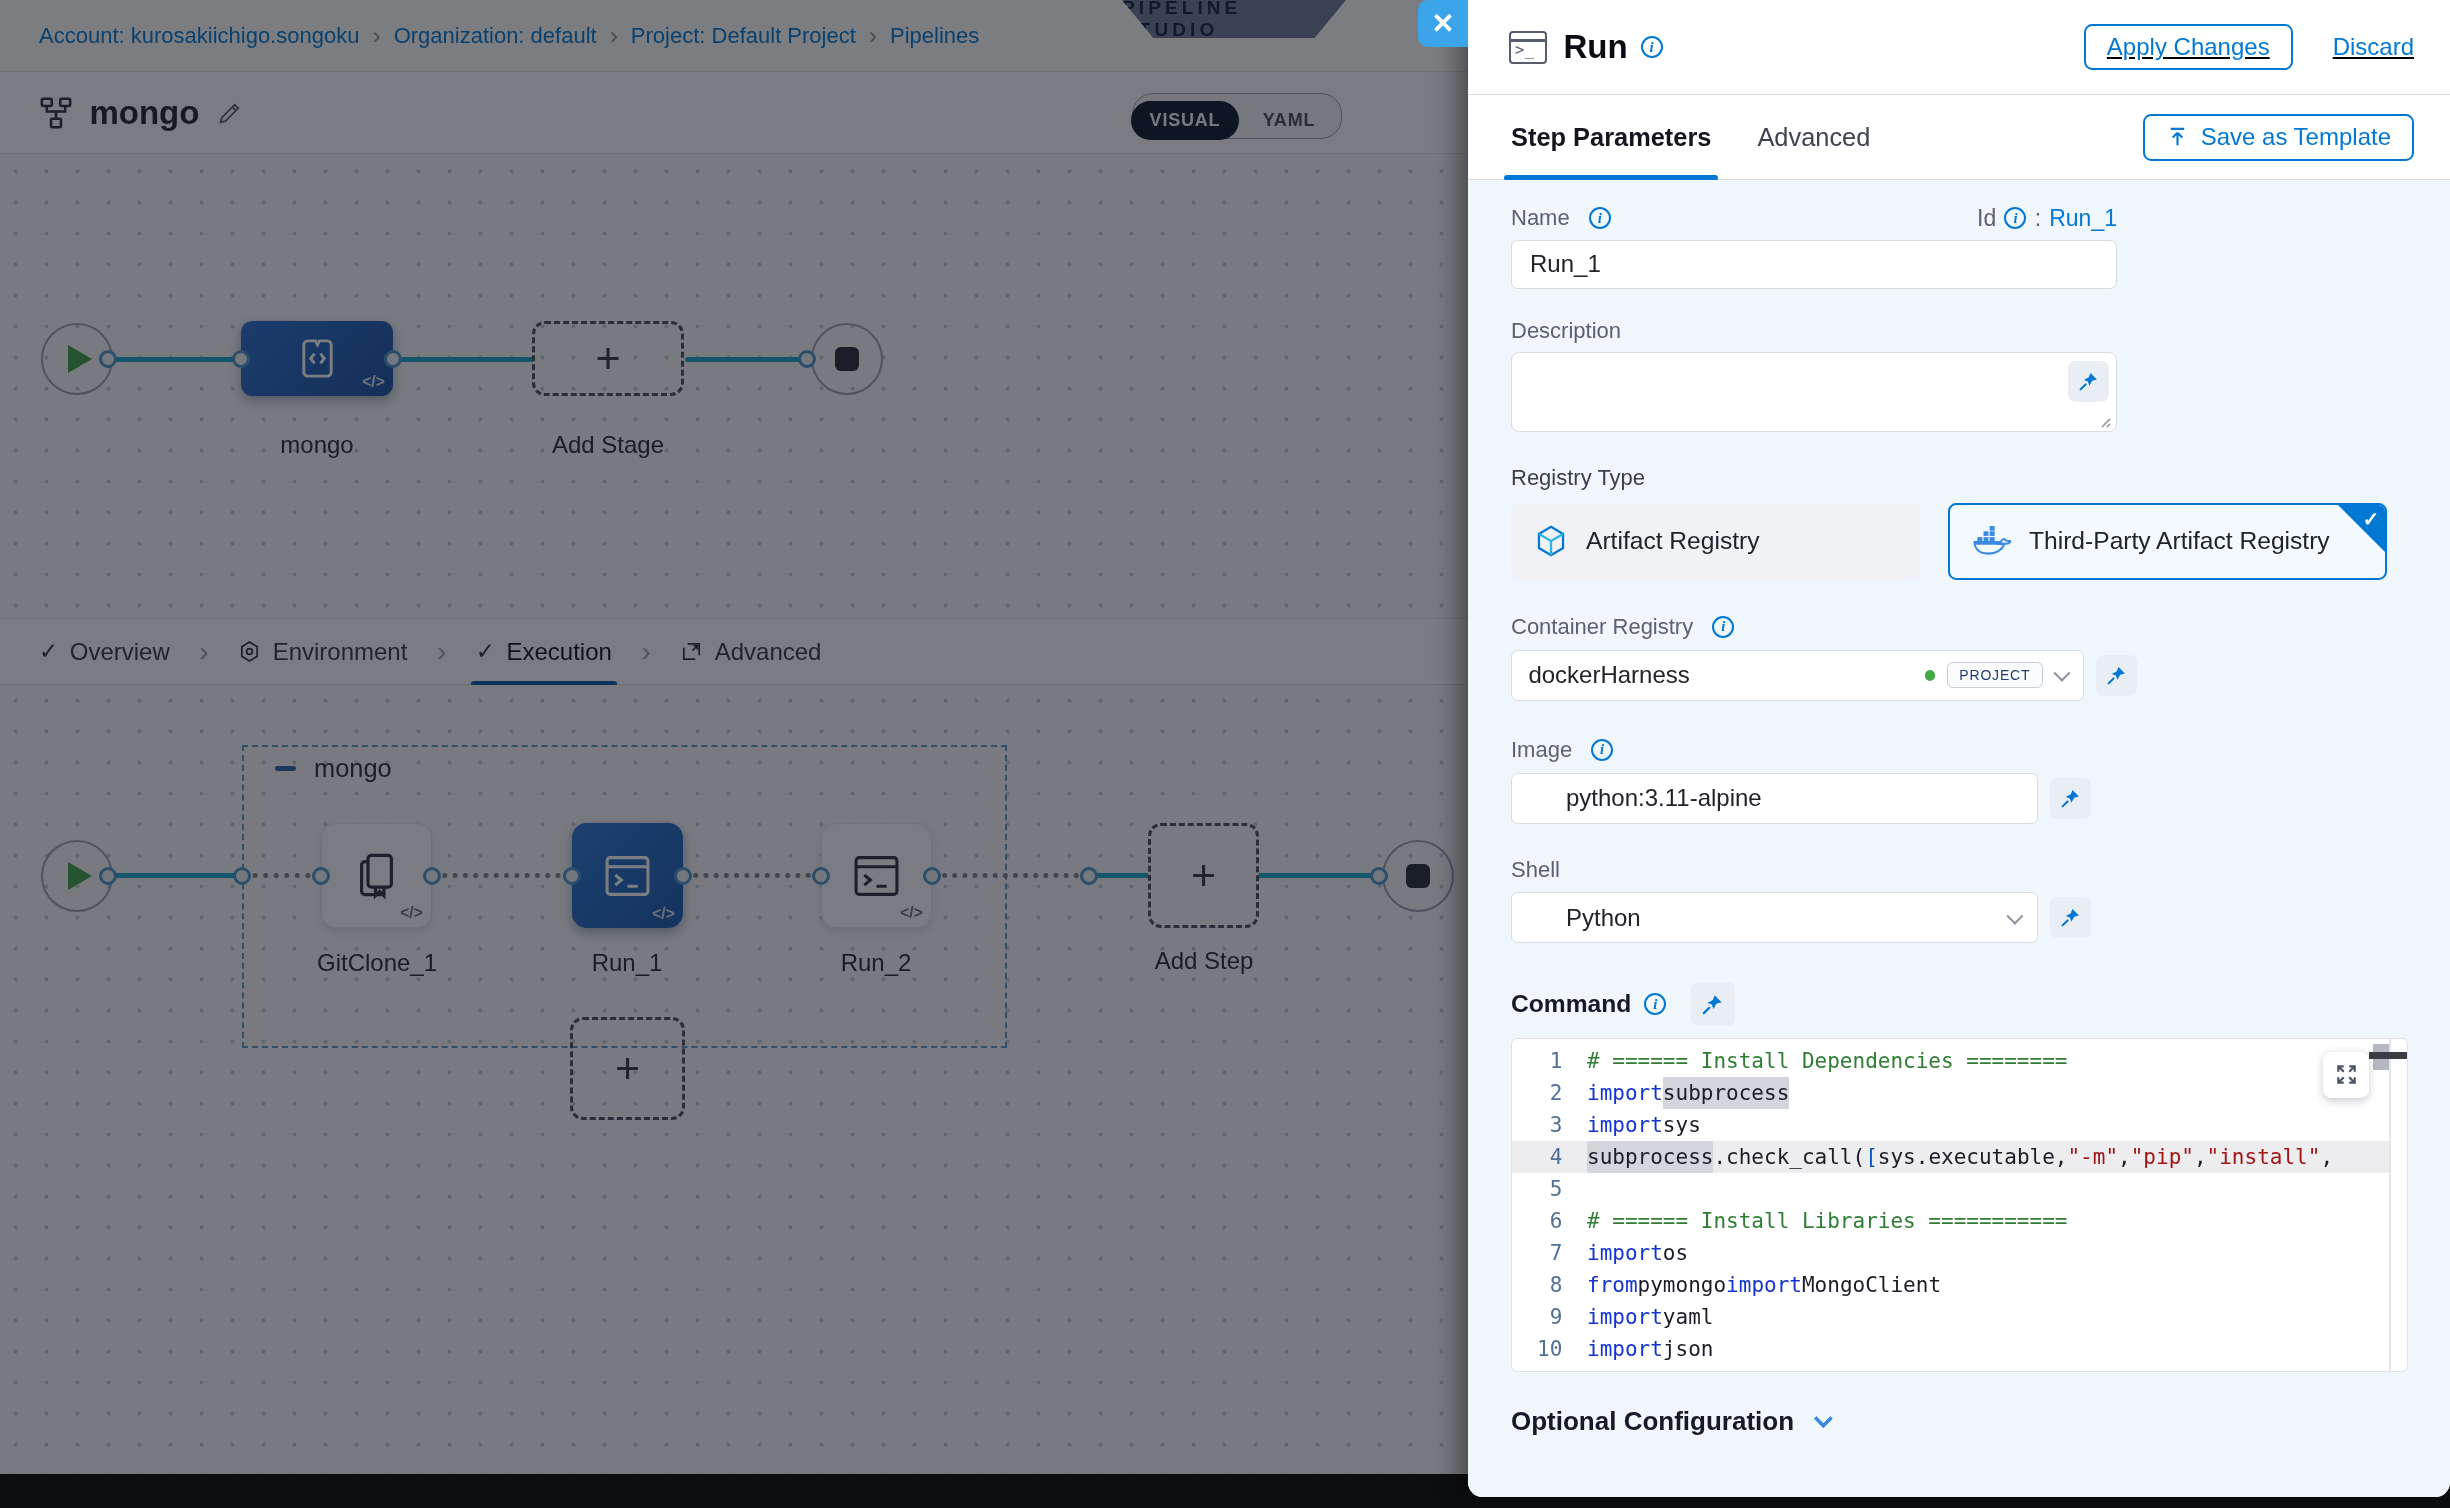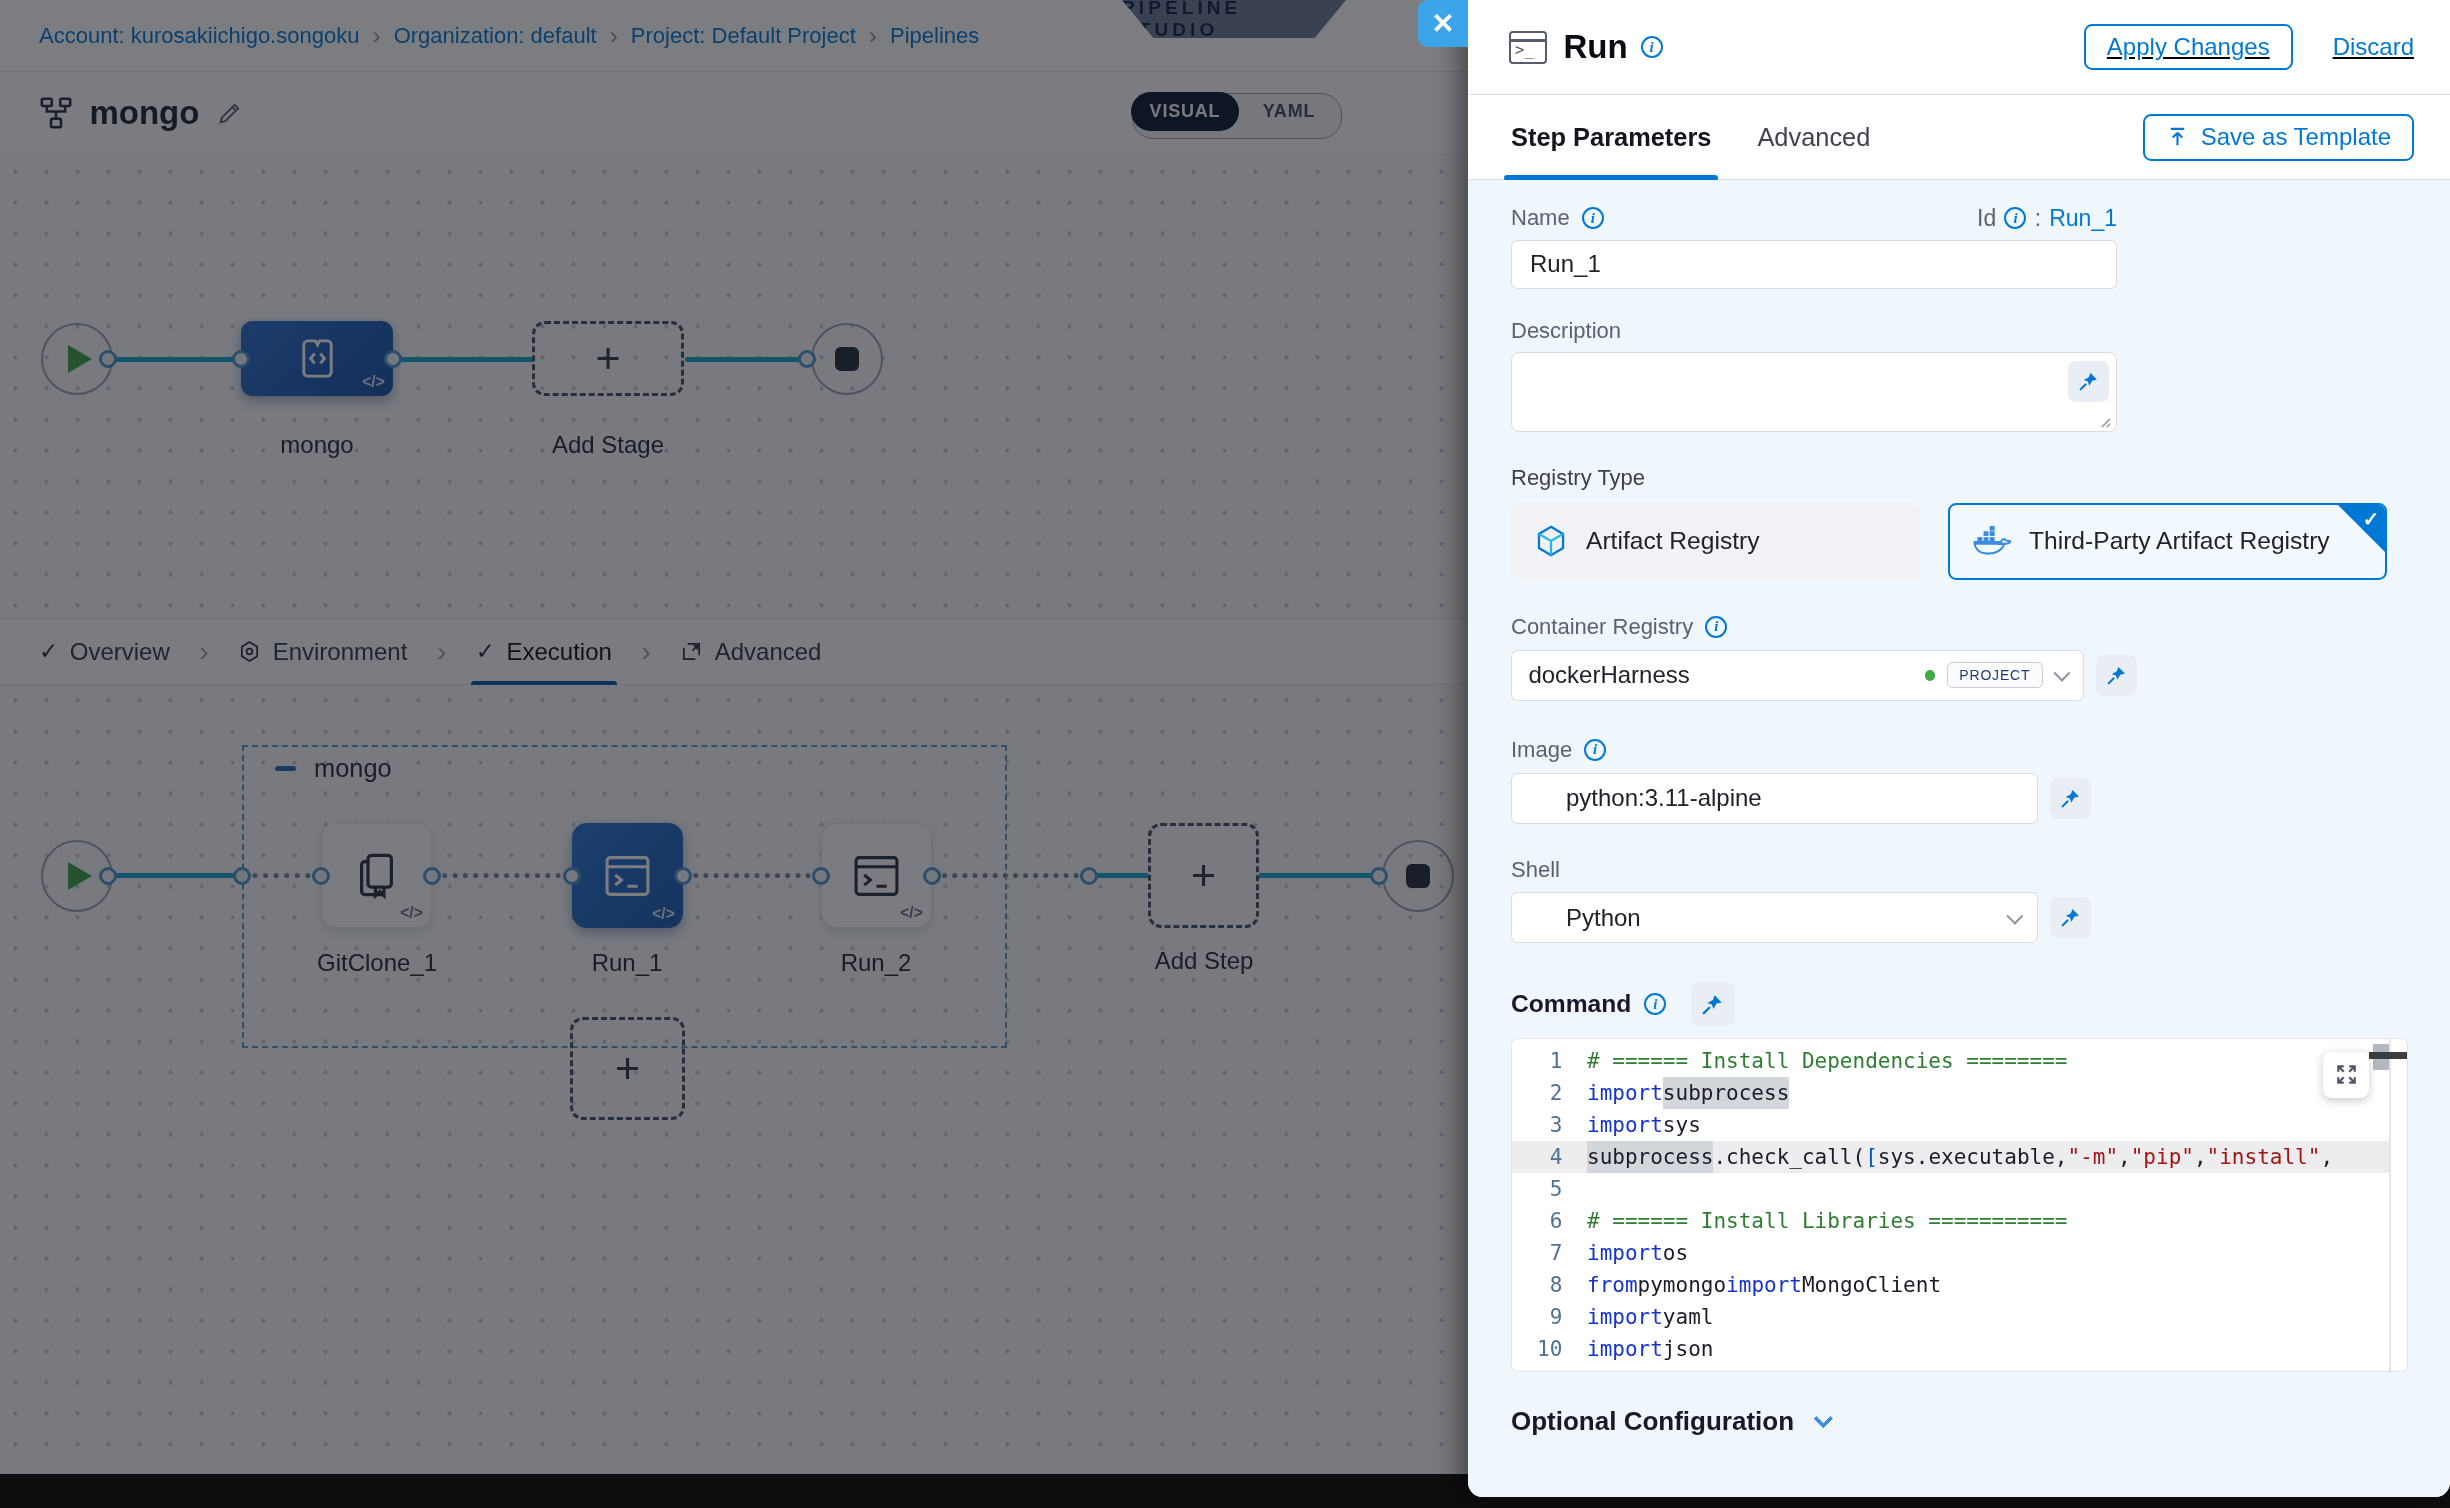--- a/index.html
+++ b/index.html
@@ -17,21 +17,21 @@
   .crumbs .sep { color:#8d93a1; font-size:24.6px; }
   .studio-badge { position:absolute; left:1122px; top:0; width:224px; height:38px; background:#6e7b99;
                   clip-path:polygon(0 0,100% 0,86% 100%,14% 100%); display:flex; align-items:center;
                   justify-content:center; font-size:19px; font-weight:700; letter-spacing:4.1px; color:#16234a; }
 
   .titlebar { position:absolute; left:0; top:72px; width:1468px; height:82px; background:#fbfcfe;
               border-bottom:1.6px solid #e3e6ec; display:flex; align-items:center; padding:0 39px; }
   .pipe-title { display:flex; align-items:center; gap:16.4px; }
   .pipe-title .t { font-size:33px; font-weight:700; color:#1e2430; }
   .toggle { position:absolute; left:1132px; top:21px; width:210px; height:46px; border:1.6px solid #9aa1ae;
-            border-radius:21px; background:#f2f4f7; display:flex; align-items:flex-start; }
+            border-radius:21px; background:#f2f4f7; display:flex; align-items:flex-end; }
   .toggle .seg { flex:1; height:39px; margin:-1.6px; display:flex; align-items:center; justify-content:center;
                  font-size:18px; font-weight:700; letter-spacing:0.8px; border-radius:21px; color:#454c5c; }
   .toggle .seg.on { background:#0a1b2e; color:#f5f7fa; }
 
   .canvas { position:absolute; background-color:#f5f8fb;
             background-image:radial-gradient(circle,#c3cad6 1.8px, transparent 2.3px);
             background-size:31px 31px; }
   .stage-canvas { left:0; top:156px; width:1468px; height:463px; }
   .exec-canvas  { left:0; top:685px; width:1468px; height:789px; }
 
@@ -107,21 +107,21 @@
   .ptabs { height:85px; display:flex; align-items:center; padding:0 36px 0 43px; border-bottom:1.6px solid #dadce3; }
   .ptab { position:relative; height:85px; display:flex; align-items:center; font-size:25.4px; color:#3f4350; }
   .ptab.active { font-weight:700; color:#15151f; }
   .ptab.active::after { content:""; position:absolute; left:-6.6px; right:-6.6px; bottom:-1.6px; height:5.7px;
                         background:#0278d5; border-radius:3.3px; }
   .ptab + .ptab { margin-left:46px; }
   .ptabs .spacer { flex:1; }
 
   .pcontent { position:relative; height:1317px; background:#eff6fc; padding:24.6px 43px 0 43px; overflow:hidden; }
 
-  .lblrow { display:flex; align-items:center; gap:12px; font-size:22px; color:#5d6073; }
+  .lblrow { display:flex; align-items:center; gap:19px; font-size:22px; color:#5d6073; }
   .lbl-dark { font-size:24.6px; font-weight:700; color:#18182a; }
   .name-row { display:flex; align-items:center; justify-content:space-between; width:606px; }
   .id-chunk { display:flex; align-items:center; gap:8.2px; font-size:23px; color:#5d6073; }
   .id-chunk .idval { color:#0278d5; }
 
   .tinput { width:606px; height:49px; background:#fff; border:1.6px solid #d9dbe3; border-radius:6.6px;
             font-size:24px; color:#22222a; padding:0 18px; font-family:"Liberation Sans",sans-serif; }
   .descwrap { position:relative; width:606px; height:80px; margin-top:8.2px; }
   .descwrap textarea { width:606px; height:80px; background:#fff; border:1.6px solid #d9dbe3; border-radius:8.2px;
             resize:none; font-size:23px; padding:11.5px 16.4px; font-family:"Liberation Sans",sans-serif; }

